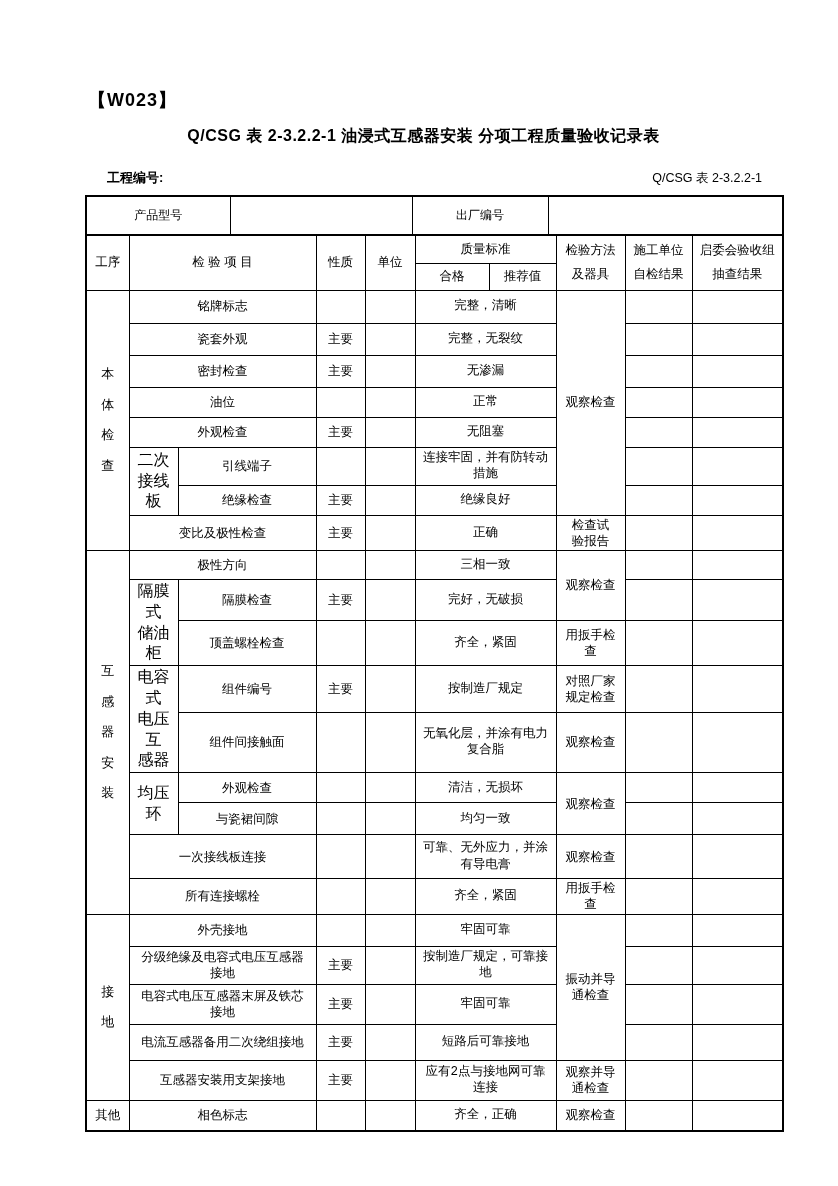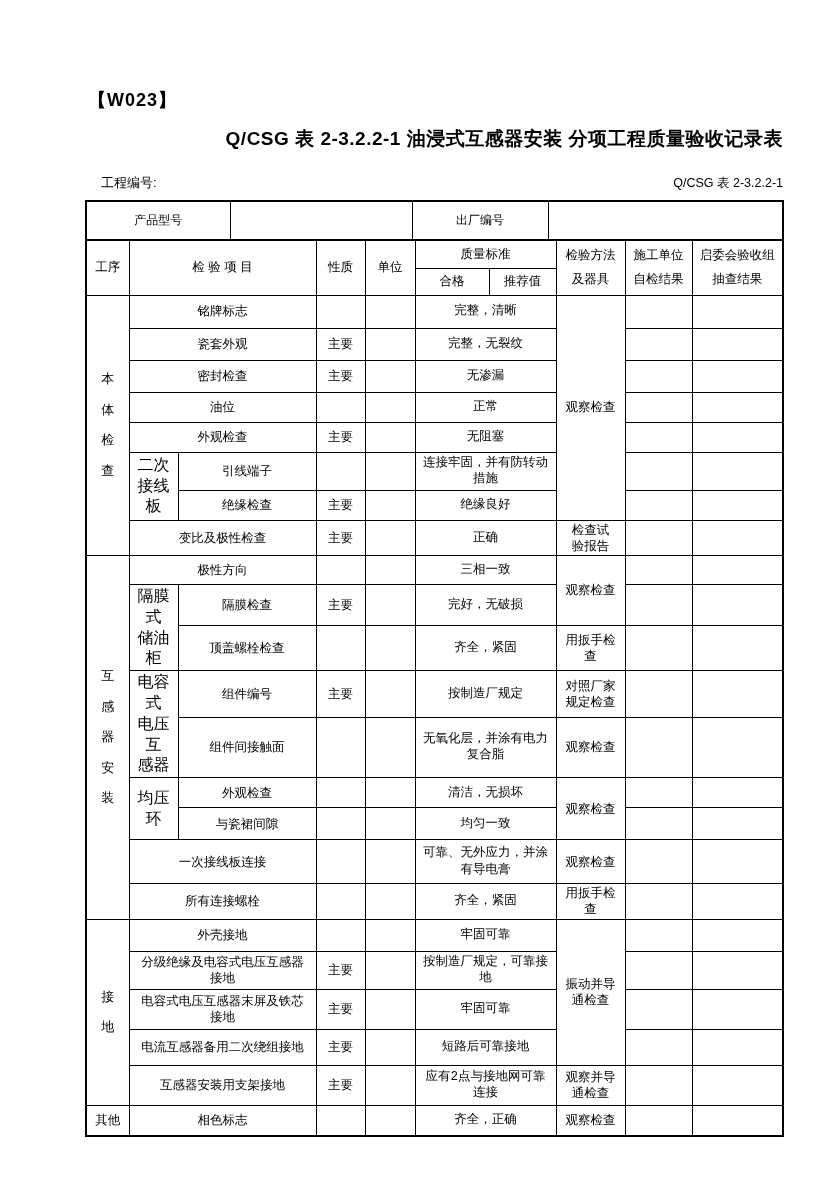--- a/index.html
+++ b/index.html
@@ -3,35 +3,35 @@
 <meta charset="utf-8">
 <style>
   * { box-sizing: border-box; }
   html,body { margin:0; padding:0; }
   body {
     width: 838px; height: 1186px;
     background: #ffffff;
     font-family: "Liberation Sans", sans-serif;
     color: #000;
   }
-  .page { padding: 88px 55px 0 85px; }
+  .page { padding: 88px 76px 0 85px; }
   .doc-code {
     font-size: 18px; font-weight: bold; margin-left: 3px;
     letter-spacing: 1px;
   }
   .doc-title {
-    font-size: 19px; font-weight: bold; text-align: right;
+    font-size: 16px; font-weight: bold; text-align: center;
     margin-top: 14px; letter-spacing: 0.5px;
   }
   .meta-row {
     display: flex; justify-content: space-between; align-items: flex-end;
     margin-top: 22px; margin-bottom: 8px;
     font-size: 13px;
   }
-  .meta-row .proj { margin-left: 16px; font-weight: normal; }
+  .meta-row .proj { margin-left: 22px; font-weight: bold; }
   .meta-row .ref { font-size: 12.5px; }
 
   table { border-collapse: collapse; table-layout: fixed; width: 697px; }
   td { border: 1px solid #000; text-align: center; vertical-align: middle;
        padding: 1px 2px; font-size: 12.5px; line-height: 1.3;
        white-space: pre-line; overflow: hidden; }
   .info-table { border: 2px solid #000; }
   .main-table { border: 2px solid #000; margin-top: -2px; }
   .info-table td { font-size: 12px; }
   .hdr { line-height: 1.9; }

